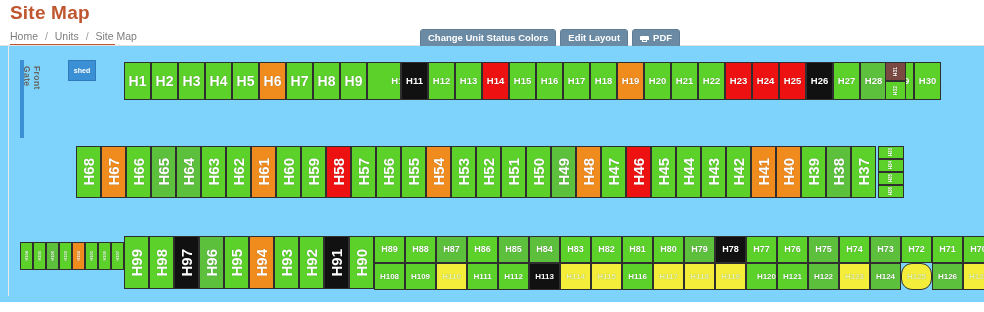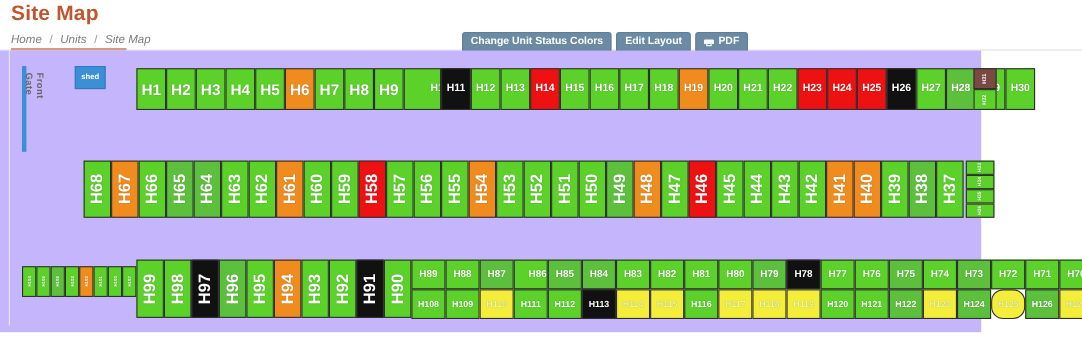--- a/index.html
+++ b/index.html
@@ -15,21 +15,21 @@
   .page-title{
     position:absolute;left:10px;top:2px;
     font-size:19px;font-weight:bold;color:#c0562f;
     letter-spacing:.2px;
   }
   .breadcrumb{
     position:absolute;left:10px;top:30px;
     font-size:10.5px;color:#7d7d7d;
     white-space:nowrap;
   }
-  .breadcrumb .crumb{color:#7d7d7d;text-decoration:none;font-style:italic;}
+  .breadcrumb .crumb{color:#7d7d7d;text-decoration:none;}
   .breadcrumb .sep{margin:0 4px;color:#9a9a9a;}
   .crumb-rule{
     position:absolute;left:10px;top:44px;width:105px;height:2px;
     background:#c0562f;
   }
   .hdr-line{
     position:absolute;left:0;top:45px;width:984px;height:1px;
     background:#e2e2e2;
   }
 
@@ -45,21 +45,21 @@
   .print-ico:before{
     content:"";position:absolute;left:0;top:2.5px;width:9px;height:4px;
     background:#fff;border-radius:1px 1px 0 0;
   }
   .print-ico:after{
     content:"";position:absolute;left:2px;top:5px;width:5px;height:3px;
     background:#6b8ba4;border:1px solid #fff;box-sizing:border-box;
   }
 
   
-  .canvas{position:absolute;left:0;top:46px;width:892px;height:256px;background:#c4b5fd;}
+  .canvas{position:absolute;left:0;top:46px;width:984px;height:256px;background:#7dd3fc;}
   .frame-left{position:absolute;left:8px;top:0;width:1px;height:250px;background:#e8e8e8;}
 
   
   .gate{position:absolute;left:20px;top:14px;}
   .gate-bar{position:absolute;left:0;top:0;width:4px;height:78px;background:#3b8fd4;}
   .gate-label{
     position:absolute;left:2px;top:6px;
     writing-mode:vertical-rl;
     font-size:8.5px;font-weight:bold;color:#666;letter-spacing:.4px;
   }
@@ -427,21 +427,21 @@
       <div class="gr top">
           <div class="unit" style="background: rgb(91, 209, 42);">
             <span>H89</span>
           </div>
           <div class="unit" style="background: rgb(91, 209, 42);">
             <span>H88</span>
           </div>
           <div class="unit" style="background: rgb(92, 192, 60);">
             <span>H87</span>
           </div>
-          <div class="unit" style="background: rgb(91, 209, 42); justify-content: flex-end;">
+          <div class="unit" style="background: rgb(91, 209, 42);">
             <span>H86</span>
           </div>
           <div class="unit" style="background: rgb(92, 192, 60);">
             <span>H85</span>
           </div>
           <div class="unit" style="background: rgb(92, 192, 60);">
             <span>H84</span>
           </div>
           <div class="unit" style="background: rgb(91, 209, 42);">
             <span>H83</span>
@@ -516,21 +516,21 @@
           </div>
           <div class="unit dim" style="background: rgb(244, 238, 58);">
             <span>H117</span>
           </div>
           <div class="unit dim" style="background: rgb(244, 238, 58);">
             <span>H118</span>
           </div>
           <div class="unit dim" style="background: rgb(244, 238, 58);">
             <span>H119</span>
           </div>
-          <div class="unit" style="background: rgb(91, 209, 42);">
+          <div class="unit" style="background: rgb(91, 209, 42); justify-content: flex-end;">
             <span>H120</span>
           </div>
           <div class="unit" style="background: rgb(91, 209, 42);">
             <span>H121</span>
           </div>
           <div class="unit" style="background: rgb(92, 192, 60);">
             <span>H122</span>
           </div>
           <div class="unit dim" style="background: rgb(244, 238, 58);">
             <span>H123</span>

